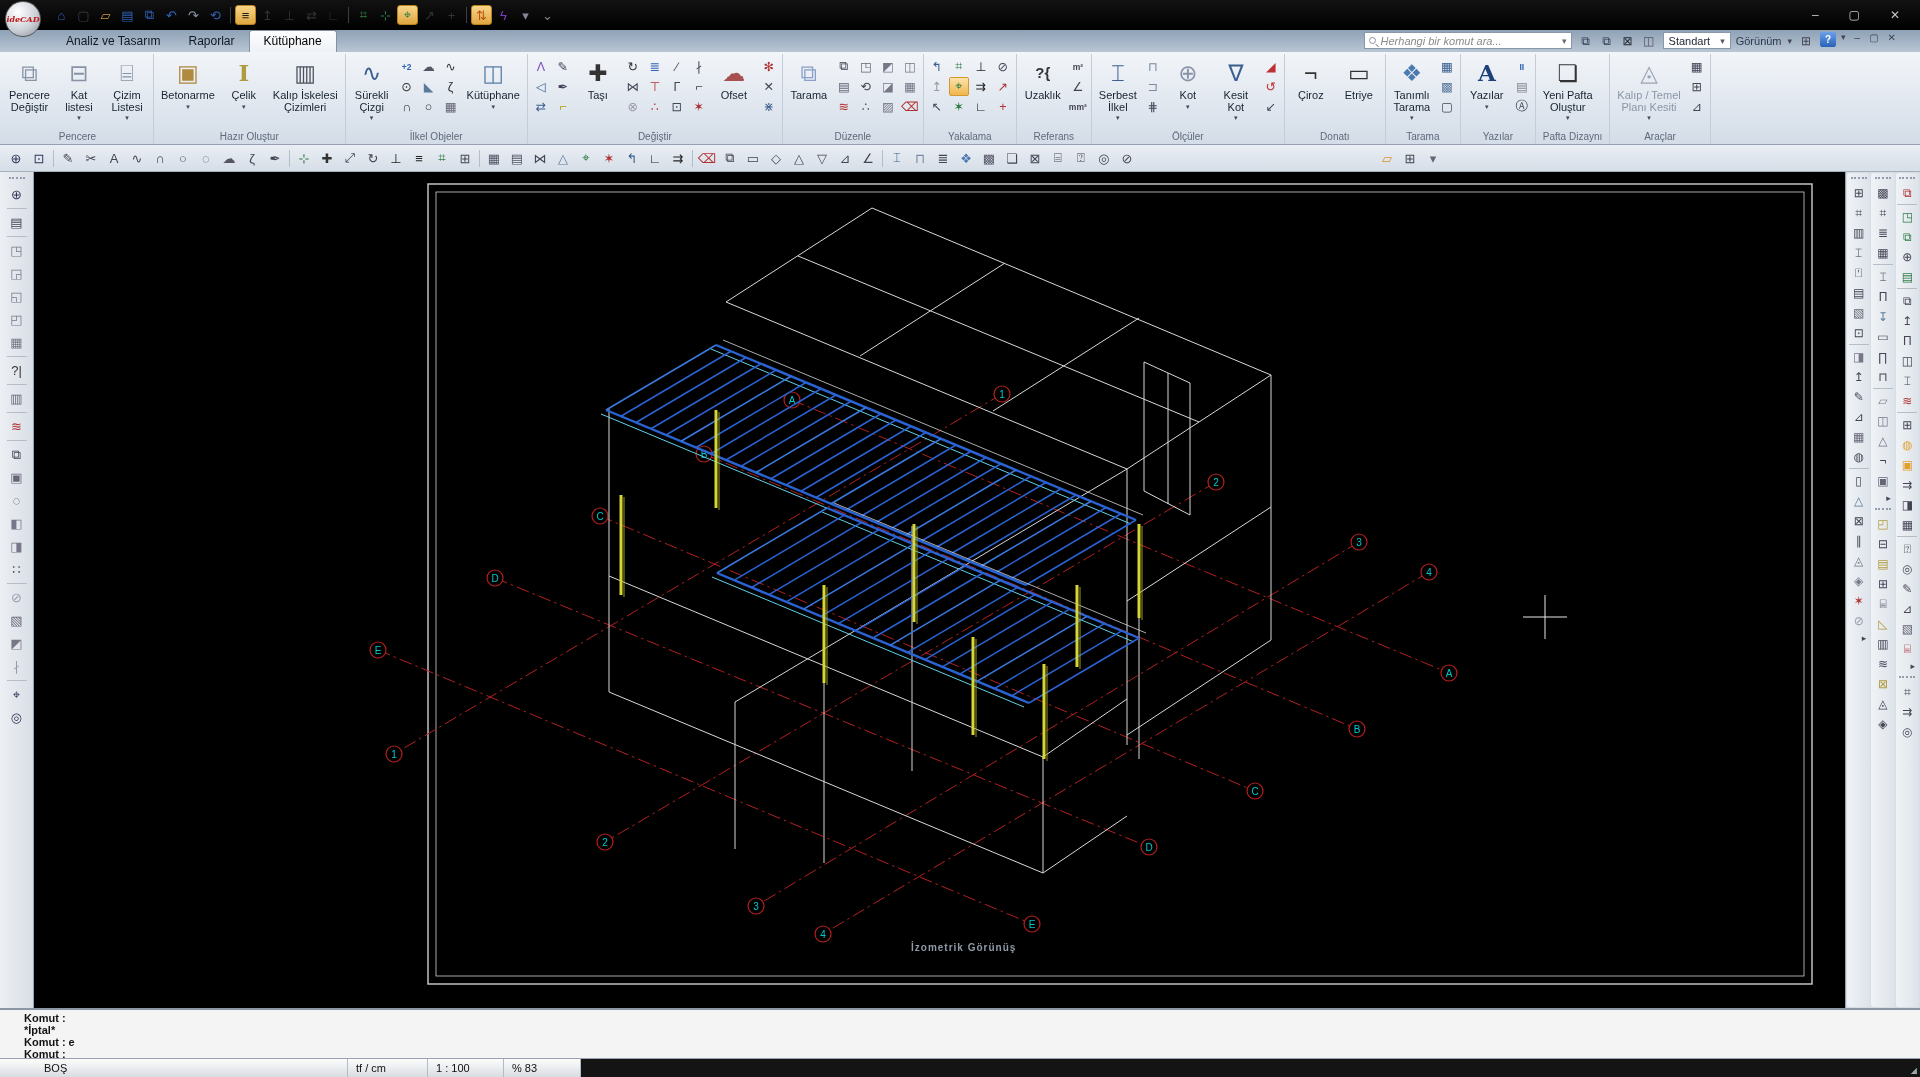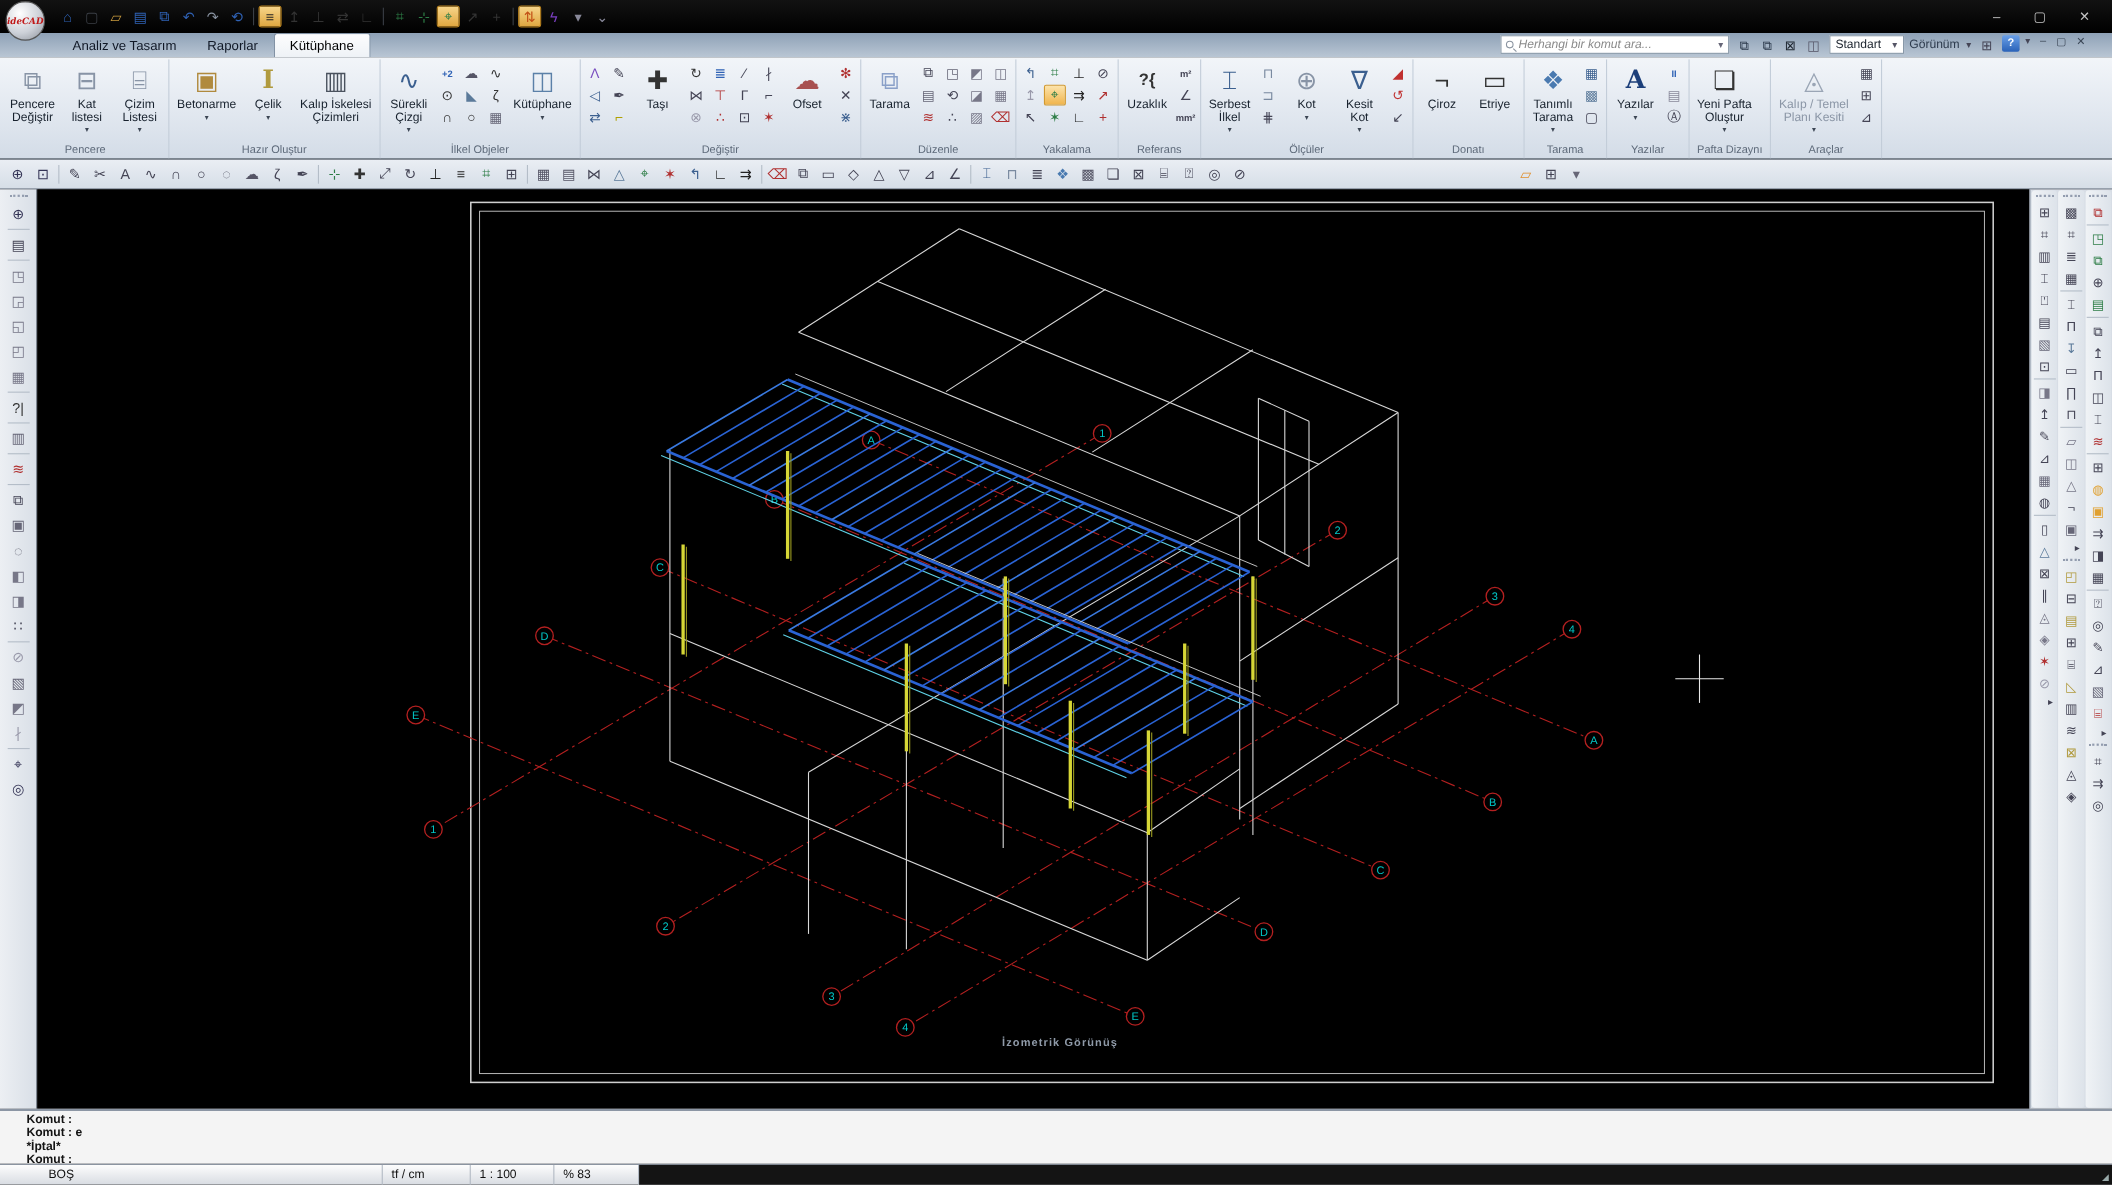--- a/index.html
+++ b/index.html
@@ -801,22 +801,22 @@
       <div class="expand">▸</div>
       <div class="grip"></div>
       <div class="rbtn" style="color: rgb(68, 68, 85);">⌗</div>
       <div class="rbtn" style="color: rgb(68, 68, 85);">⇉</div>
       <div class="rbtn" style="color: rgb(68, 68, 85);">◎</div>
     </div>
   </div>
 
 <div class="command">
   <div>Komut :</div>
+  <div>*İptal*</div>
   <div>Komut : e</div>
-  <div>*İptal*</div>
   <div>Komut :</div>
 </div>
 
 <div class="status">
   <div class="scell" style="width:348px;padding-left:44px">BOŞ</div>
   <div class="scell" style="width:80px;padding-left:8px">tf / cm</div>
   <div class="scell" style="width:76px;padding-left:8px">1 : 100</div>
   <div class="scell" style="width:77px;padding-left:8px">% 83</div>
   <div class="scell dark" style="flex:1">◢</div>
 </div>

